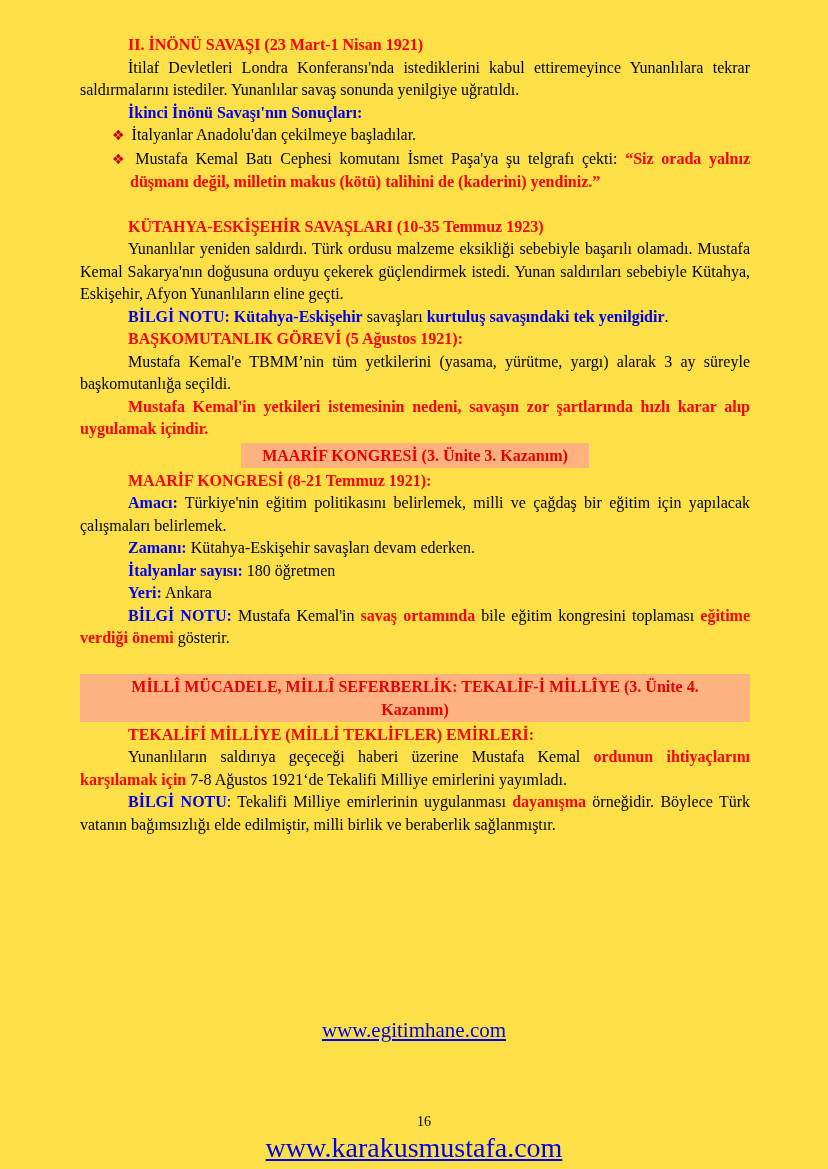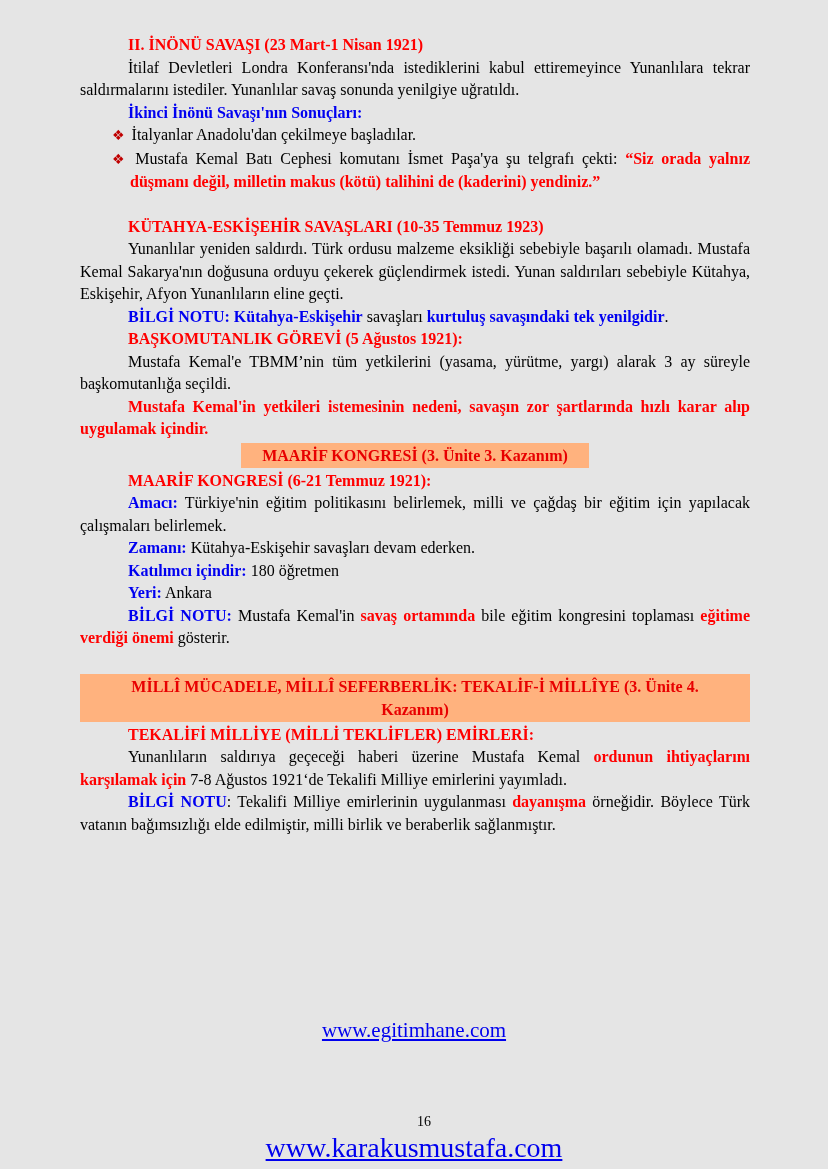--- a/index.html
+++ b/index.html
@@ -3,21 +3,21 @@
 <meta charset="utf-8">
 <style>
   * { margin: 0; padding: 0; box-sizing: border-box; }
   html, body { width: 828px; height: 1169px; background: #ffffff; }
   body { font-family: "Liberation Serif", "DejaVu Serif", serif; color: #000; }
   .page {
     position: relative;
     width: 828px; height: 1169px;
     padding: 34px 78px 0 80px;
     overflow: hidden;
-    background: #e5e5e5;
+    background: #fde047;
   }
   p, .bullet { font-size: 16px; line-height: 22.5px; text-align: justify; }
   .ind { text-indent: 48px; }
   .red  { color: #ff0000; font-weight: bold; }
   .blue { color: #0000f0; font-weight: bold; }
   .bullet { padding-left: 50px; text-indent: -18px; }
   .bullet .glyph { color: #c00000; margin-right: 7px; font-size: 14px; }
   .banner-wrap { text-align: center; line-height: 23px; margin: 2px 0; }
   .banner {
     display: inline-block;
@@ -58,27 +58,27 @@
   <p class="ind red">KÜTAHYA-ESKİŞEHİR SAVAŞLARI (10-35 Temmuz 1923)</p>
   <p class="ind">Yunanlılar yeniden saldırdı. Türk ordusu malzeme eksikliği sebebiyle başarılı olamadı. Mustafa Kemal Sakarya'nın doğusuna orduyu çekerek güçlendirmek istedi. Yunan saldırıları sebebiyle Kütahya, Eskişehir, Afyon Yunanlıların eline geçti.</p>
   <p class="ind"><span class="blue">BİLGİ NOTU: </span><span class="blue">Kütahya-Eskişehir</span><span> savaşları </span><span class="blue">kurtuluş savaşındaki tek yenilgidir</span><span>.</span></p>
 
   <p class="ind red">BAŞKOMUTANLIK GÖREVİ (5 Ağustos 1921):</p>
   <p class="ind">Mustafa Kemal'e TBMM’nin tüm yetkilerini (yasama, yürütme, yargı) alarak 3 ay süreyle başkomutanlığa seçildi.</p>
   <p class="ind red">Mustafa Kemal'in yetkileri istemesinin nedeni, savaşın zor şartlarında hızlı karar alıp uygulamak içindir.</p>
 
   <div class="banner-wrap"><span class="banner">MAARİF KONGRESİ (3. Ünite 3. Kazanım)</span></div>
 
-  <p class="ind red">MAARİF KONGRESİ (6-21 Temmuz 1921):</p>
+  <p class="ind red">MAARİF KONGRESİ (8-21 Temmuz 1921):</p>
 
   <p class="ind"><span class="blue">Amacı:</span><span> Türkiye'nin eğitim politikasını belirlemek, milli ve çağdaş bir eğitim için yapılacak çalışmaları belirlemek.</span></p>
 
   <p class="ind"><span class="blue">Zamanı:</span><span> Kütahya-Eskişehir savaşları devam ederken.</span></p>
 
-  <p class="ind"><span class="blue">Katılımcı içindir:</span><span> 180 öğretmen</span></p>
+  <p class="ind"><span class="blue">İtalyanlar sayısı:</span><span> 180 öğretmen</span></p>
 
   <p class="ind"><span class="blue">Yeri:</span><span> Ankara</span></p>
 
   <p class="ind"><span class="blue">BİLGİ NOTU:</span><span> Mustafa Kemal'in </span><span class="red">savaş ortamında</span><span> bile eğitim kongresini toplaması </span><span class="red">eğitime verdiği önemi</span><span> gösterir.</span></p>
 
   <div class="spacer"></div>
 
   <div class="banner-wrap"><span class="banner">MİLLÎ MÜCADELE, MİLLÎ SEFERBERLİK: TEKALİF-İ MİLLÎYE (3. Ünite 4. Kazanım)</span></div>
 
   <p class="ind red">TEKALİFİ MİLLİYE (MİLLİ TEKLİFLER) EMİRLERİ:</p>

